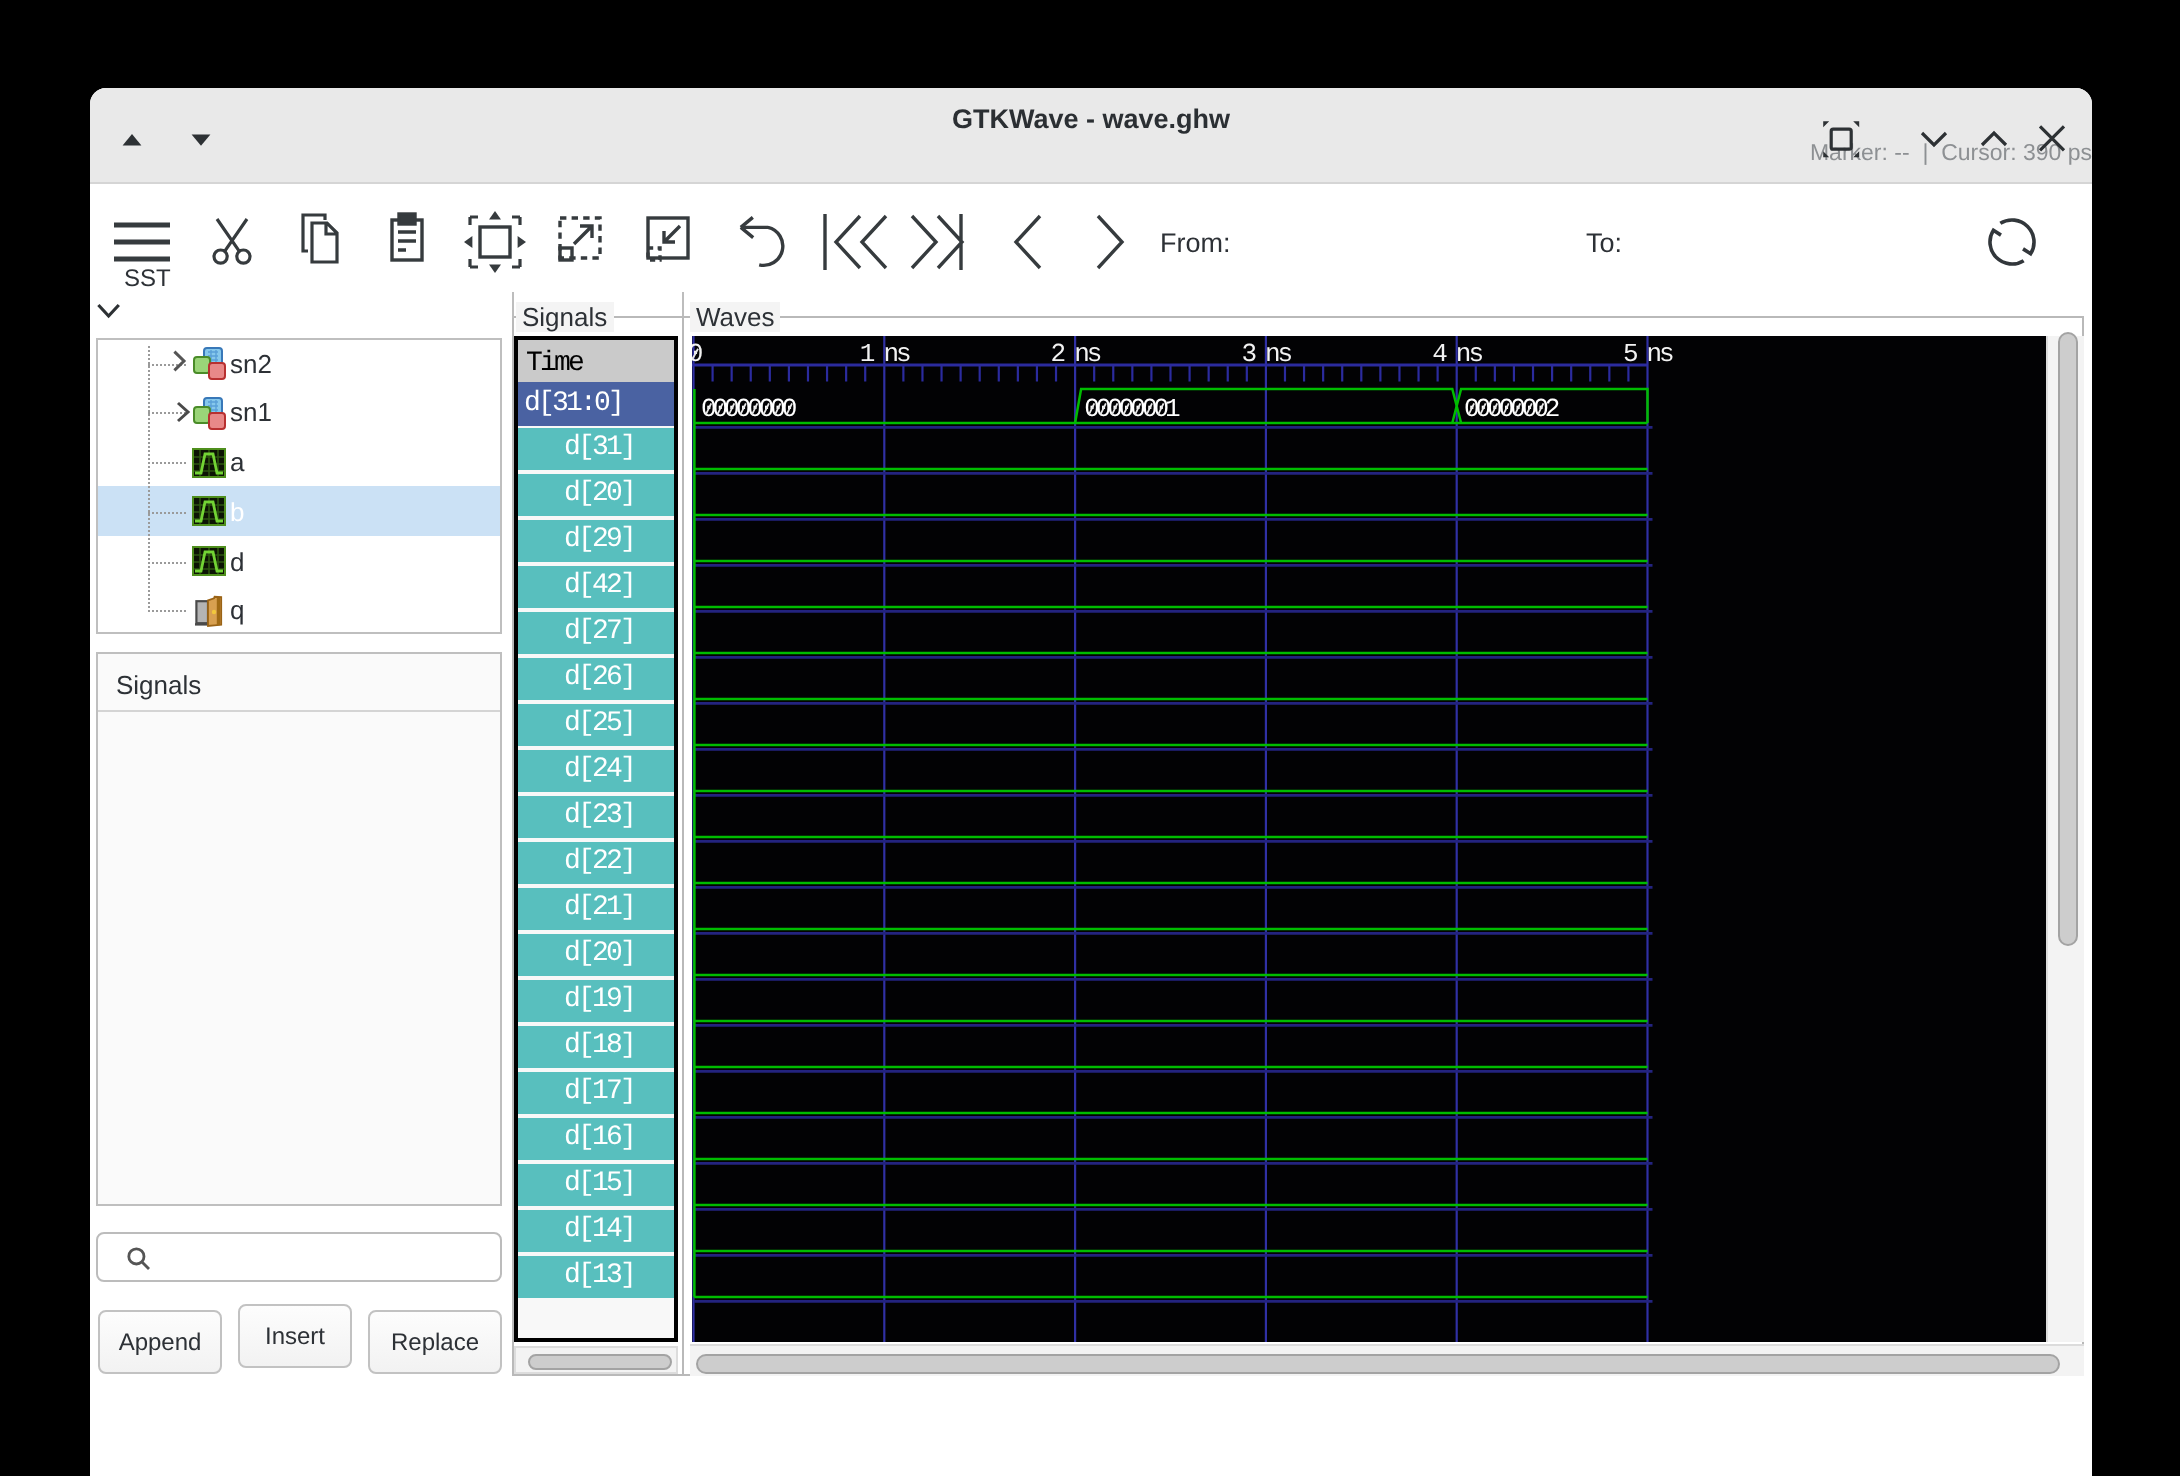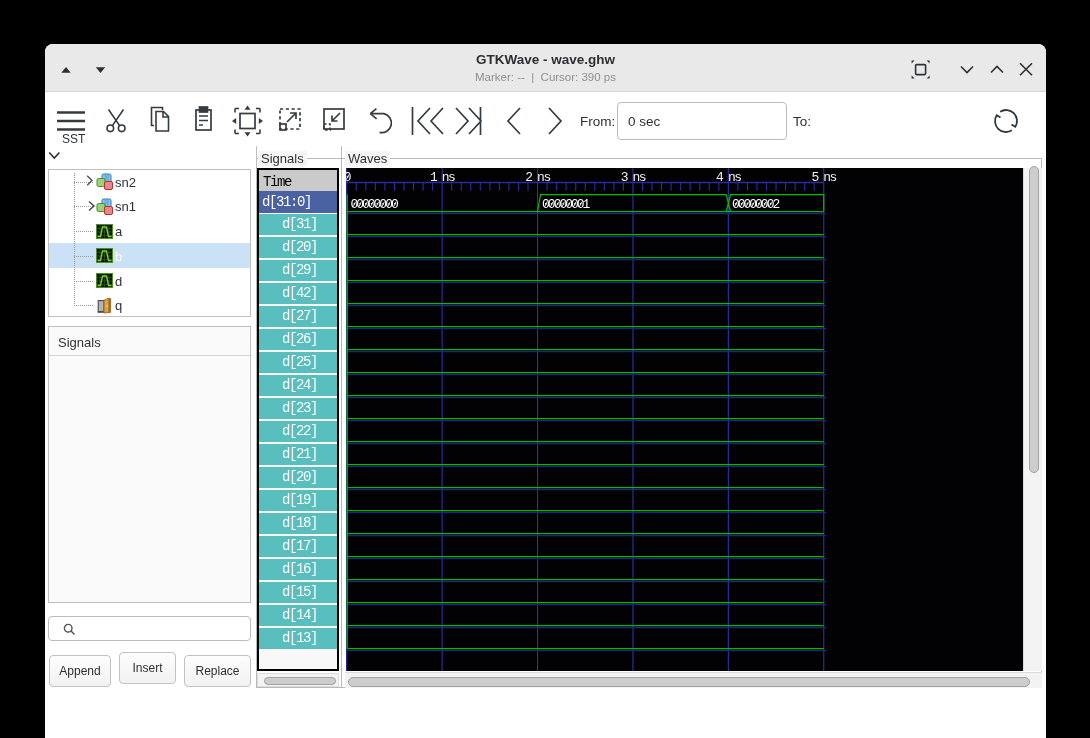--- a/index.html
+++ b/index.html
@@ -6,21 +6,21 @@
   #stage{position:relative;width:1090px;height:738px;background:#000;overflow:hidden;
     font-family:"Liberation Sans",sans-serif;}
   #win{position:absolute;left:45px;top:44px;width:1001px;height:708px;background:#ffffff;
     border-radius:8px 8px 3px 3px;overflow:hidden;}
   .abs{position:absolute;}
   
   #titlebar{position:absolute;left:0;top:0;width:100%;height:48px;background:#e9e9e9;
     border-bottom:1px solid #d5d5d5;box-sizing:border-box;}
   #title{position:absolute;left:0;top:8px;width:100%;text-align:center;font-size:13.5px;
     font-weight:bold;color:#2b2f33;}
-  #subtitle{position:absolute;left:0;top:27px;width:100%;text-align:center;font-size:11.5px;
+  #subtitle{position:absolute;left:0;top:27px;width:100%;text-align:right;font-size:11.5px;
     color:#8d9093;}
   
   .entry{position:absolute;background:#fff;border:1px solid #bcbcbc;border-radius:4px;
     box-sizing:border-box;font-size:13.5px;color:#2d3136;}
   .entry span{position:absolute;left:10px;top:50%;transform:translateY(-50%);}
   .tblabel{position:absolute;font-size:13.5px;color:#2d3136;}
   
   .btn{position:absolute;height:32px;border:1px solid #c2c2c2;border-radius:4px;
     background:linear-gradient(#fdfdfd,#f2f2f2);box-sizing:border-box;
     font-size:12px;color:#2d3136;text-align:center;line-height:30px;}
@@ -123,23 +123,20 @@
       <g stroke-width="1.7">
         <path d="M427.5 9 V37 M403 10 L415 23 L403 36 M416 10 L428 23 L416 36"></path>
       </g>
 
       <path d="M467 10 L455 23 L467 36" stroke-width="1.7"></path>
 
       <path d="M496 10 L508 23 L496 36" stroke-width="1.7"></path>
     </g>
   </svg>
   <div class="tblabel" style="left:535px;top:70px">From:</div>
-  <div class="entry" style="left:572px;top:58px;width:170px;height:38px">
-        <span>0 sec</span>
-      </div>
   <div class="tblabel" style="left:748px;top:70px">To:</div>
   <svg class="abs" style="left:945px;top:61px" width="32" height="32" viewBox="0 0 32 32">
     <g stroke="#32373b" fill="none" stroke-width="1.8">
       <path d="M10.17 6.67 A11 11 0 0 1 25.33 21.83 L21.51 19.44"></path>
       <path d="M21.83 25.33 A11 11 0 0 1 6.67 10.17 L10.49 12.56"></path>
     </g>
   </svg>
 
   <svg class="abs" style="left:3px;top:105px" width="14" height="12" viewBox="0 0 14 12">
     <path d="M1.2 3.5 L6.3 9 L11.4 3.5" stroke="#2d3134" stroke-width="1.6" fill="none"></path>

